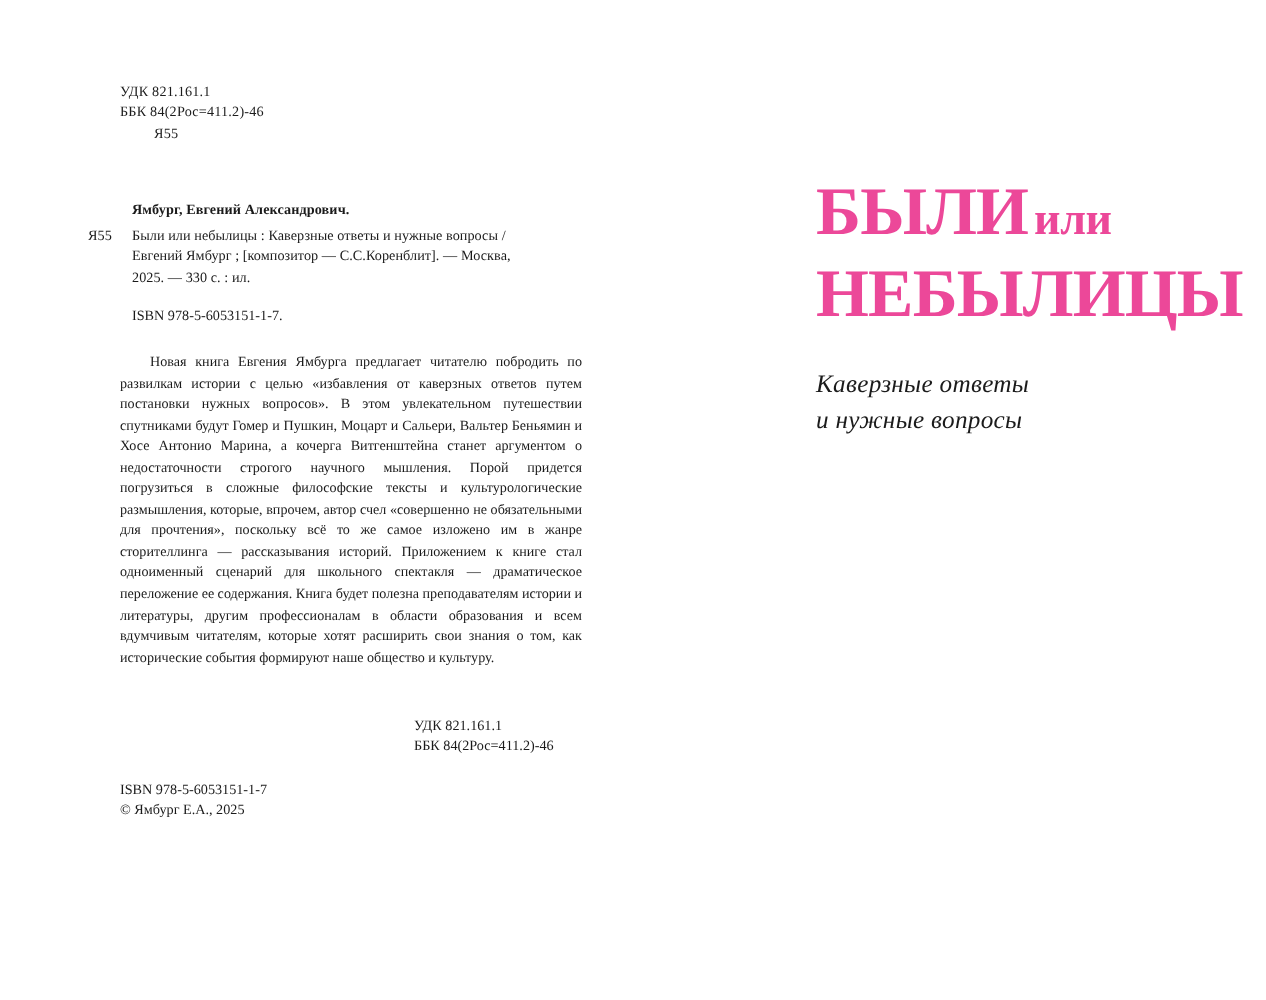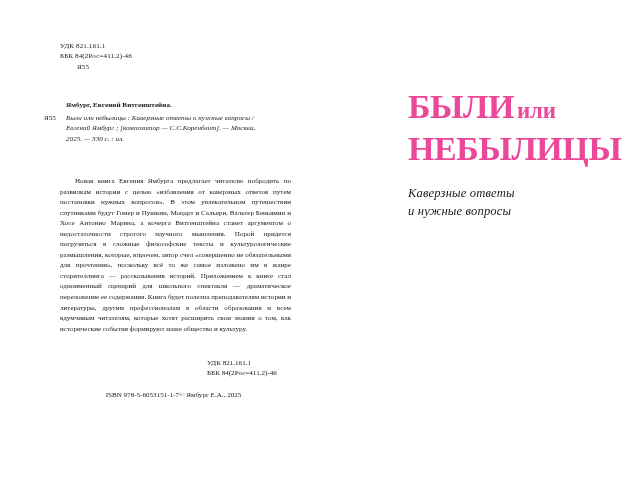--- a/index.html
+++ b/index.html
@@ -69,21 +69,20 @@
   .shelf-mark {
     position: absolute;
     left: 0;
     top: 0;
     width: 20px;
     font-size: 7.1px;
     line-height: 10.6px;
   }
   .record-lines {
     padding-left: 22px;
-    font-style: italic;
   }
   .record-lines div {
     white-space: nowrap;
   }
 
   .record-isbn {
     margin-top: 9px;
     padding-left: 22px;
     font-size: 7.1px;
     line-height: 10.6px;
@@ -115,20 +114,21 @@
   .footer-row {
     position: absolute;
     left: 60px;
     top: 390px;
     width: 236px;
     display: flex;
     justify-content: center;
     font-size: 7.1px;
     line-height: 10px;
     white-space: nowrap;
+    flex-direction: column;
   }
   .footer-copy {
     padding-right: 9px;
   }
 
   
   .page-right {
     position: relative;
     width: 317px;
     height: 500px;
@@ -180,31 +180,32 @@
 
   <div class="page-left">
 
     <div class="cip-codes">
       <div>УДК 821.161.1</div>
       <div>ББК 84(2Рос=411.2)-46</div>
       <div class="indent">Я55</div>
     </div>
 
     <div class="record">
-      <div class="record-author">Ямбург, Евгений Витгенштейна.</div>
+      <div class="record-author">Ямбург, Евгений Александрович.</div>
 
       <div class="record-body">
         <span class="shelf-mark">Я55</span>
         <div class="record-lines">
           <div>Были или небылицы : Каверзные ответы и нужные вопросы /</div>
           <div>Евгений Ямбург ; [композитор — С.С.Коренблит]. — Москва,</div>
           <div>2025. — 330 с. : ил.</div>
         </div>
       </div>
 
+      <div class="record-isbn">ISBN 978-5-6053151-1-7.</div>
     </div>
 
     <div class="annotation">Новая книга Евгения Ямбурга предлагает читателю побродить по развилкам истории с целью «избавления от каверзных ответов путем постановки нужных вопросов». В этом увлекательном путешествии спутниками будут Гомер и Пушкин, Моцарт и Сальери, Вальтер Беньямин и Хосе Антонио Марина, а кочерга Витгенштейна станет аргументом о недостаточности строгого научного мышления. Порой придется погрузиться в сложные философские тексты и культурологические размышления, которые, впрочем, автор счел «совершенно не обязательными для прочтения», поскольку всё то же самое изложено им в жанре сторителлинга — рассказывания историй. Приложением к книге стал одноименный сценарий для школьного спектакля — драматическое переложение ее содержания. Книга будет полезна преподавателям истории и литературы, другим профессионалам в области образования и всем вдумчивым читателям, которые хотят расширить свои знания о том, как исторические события формируют наше общество и культуру.</div>
 
     <div class="codes-bottom">
       <div>УДК 821.161.1</div>
       <div>ББК 84(2Рос=411.2)-46</div>
     </div>
 
     <div class="footer-row">

